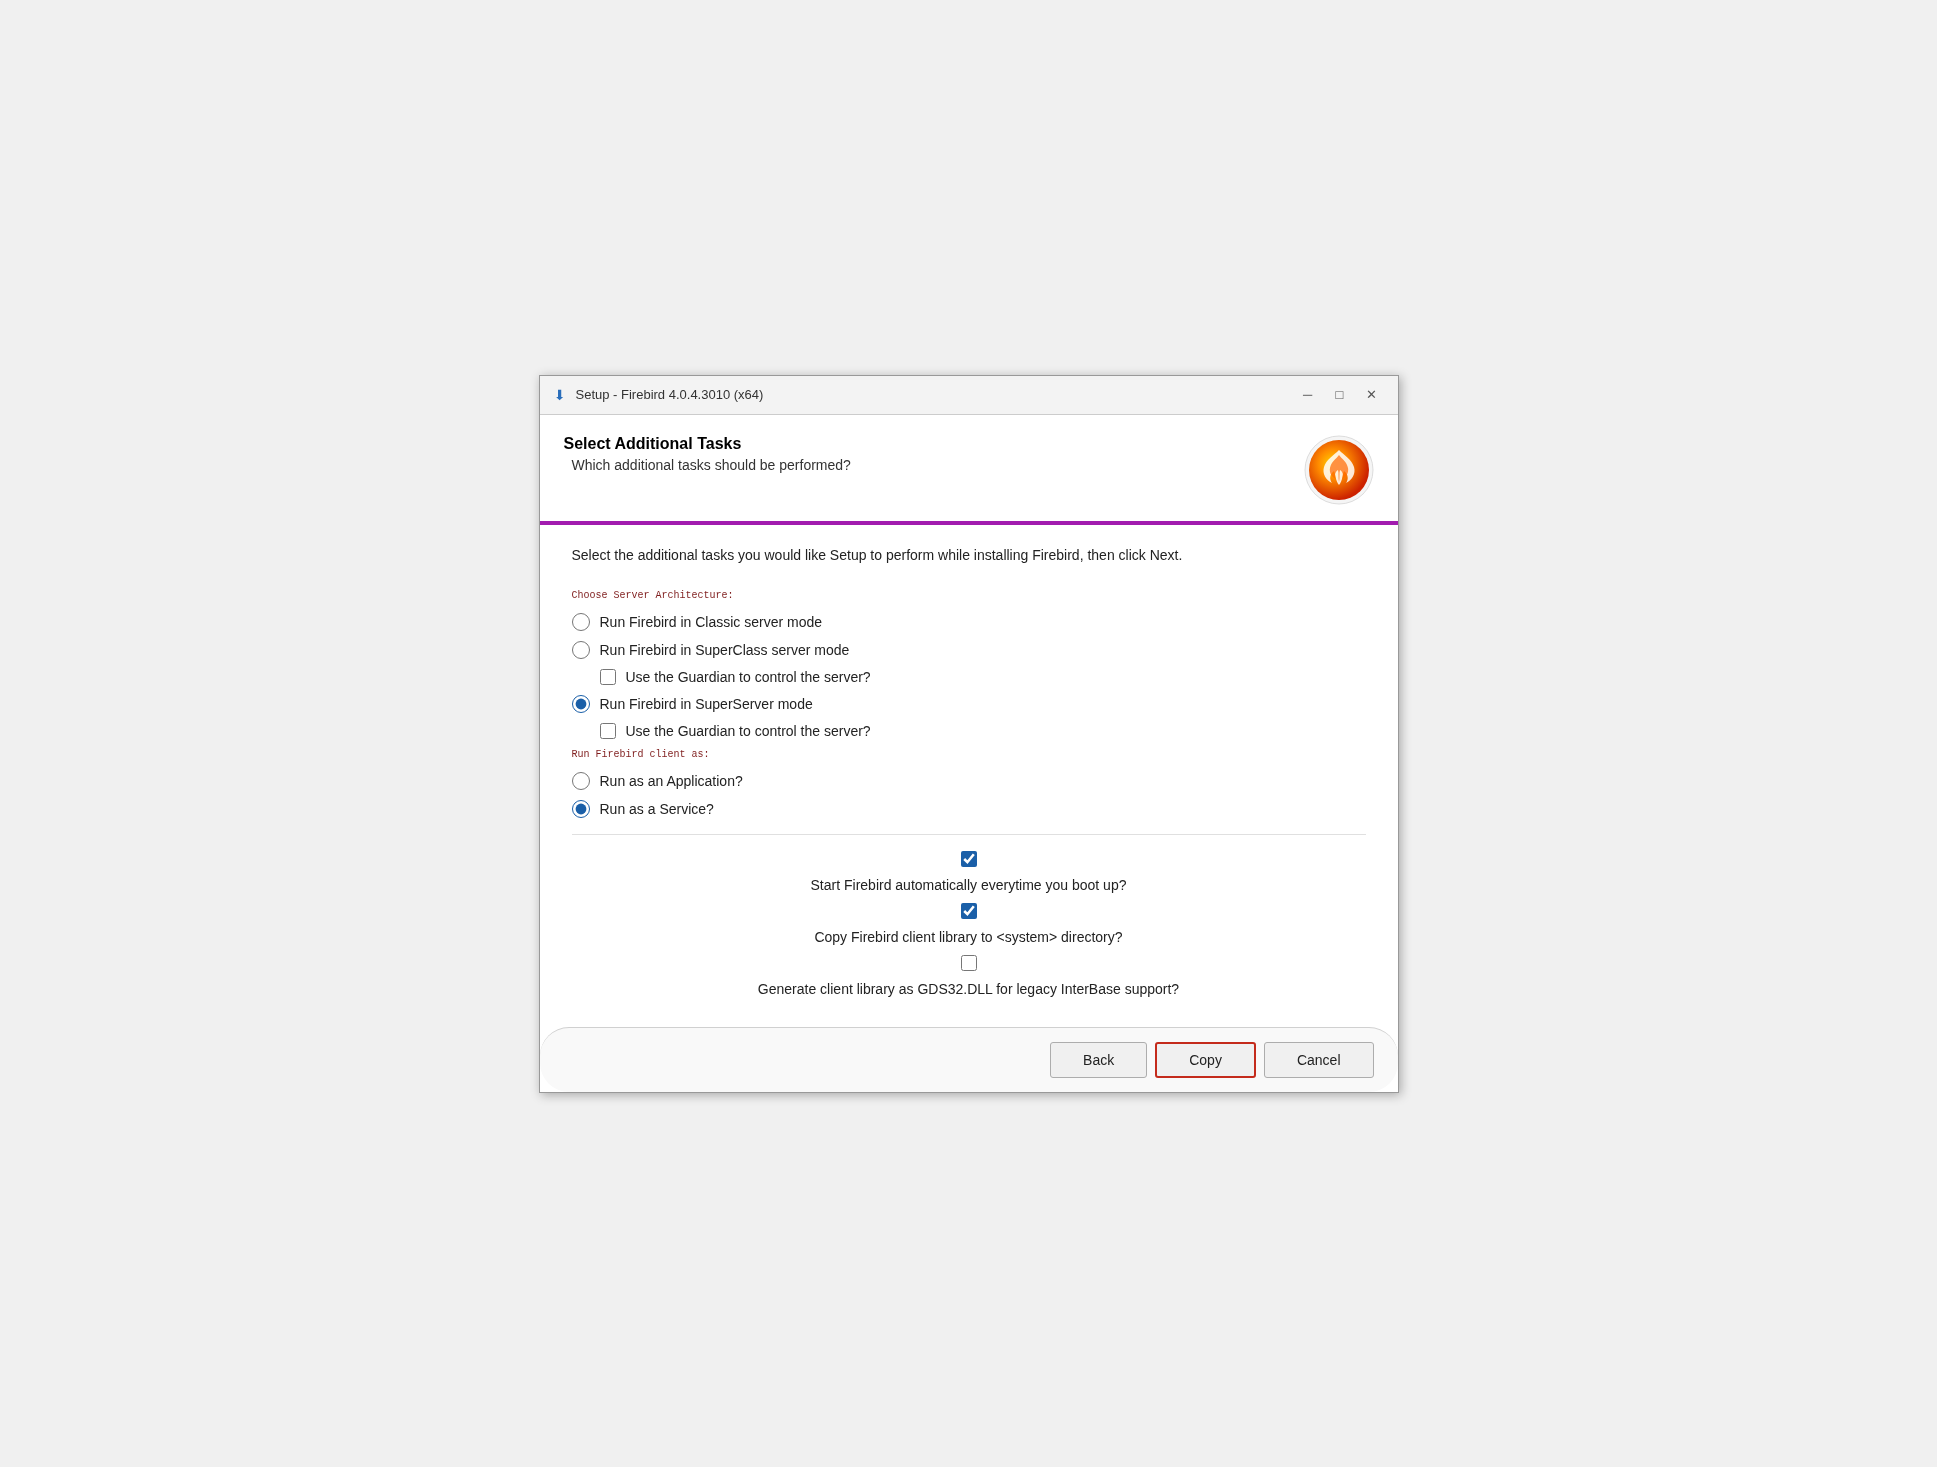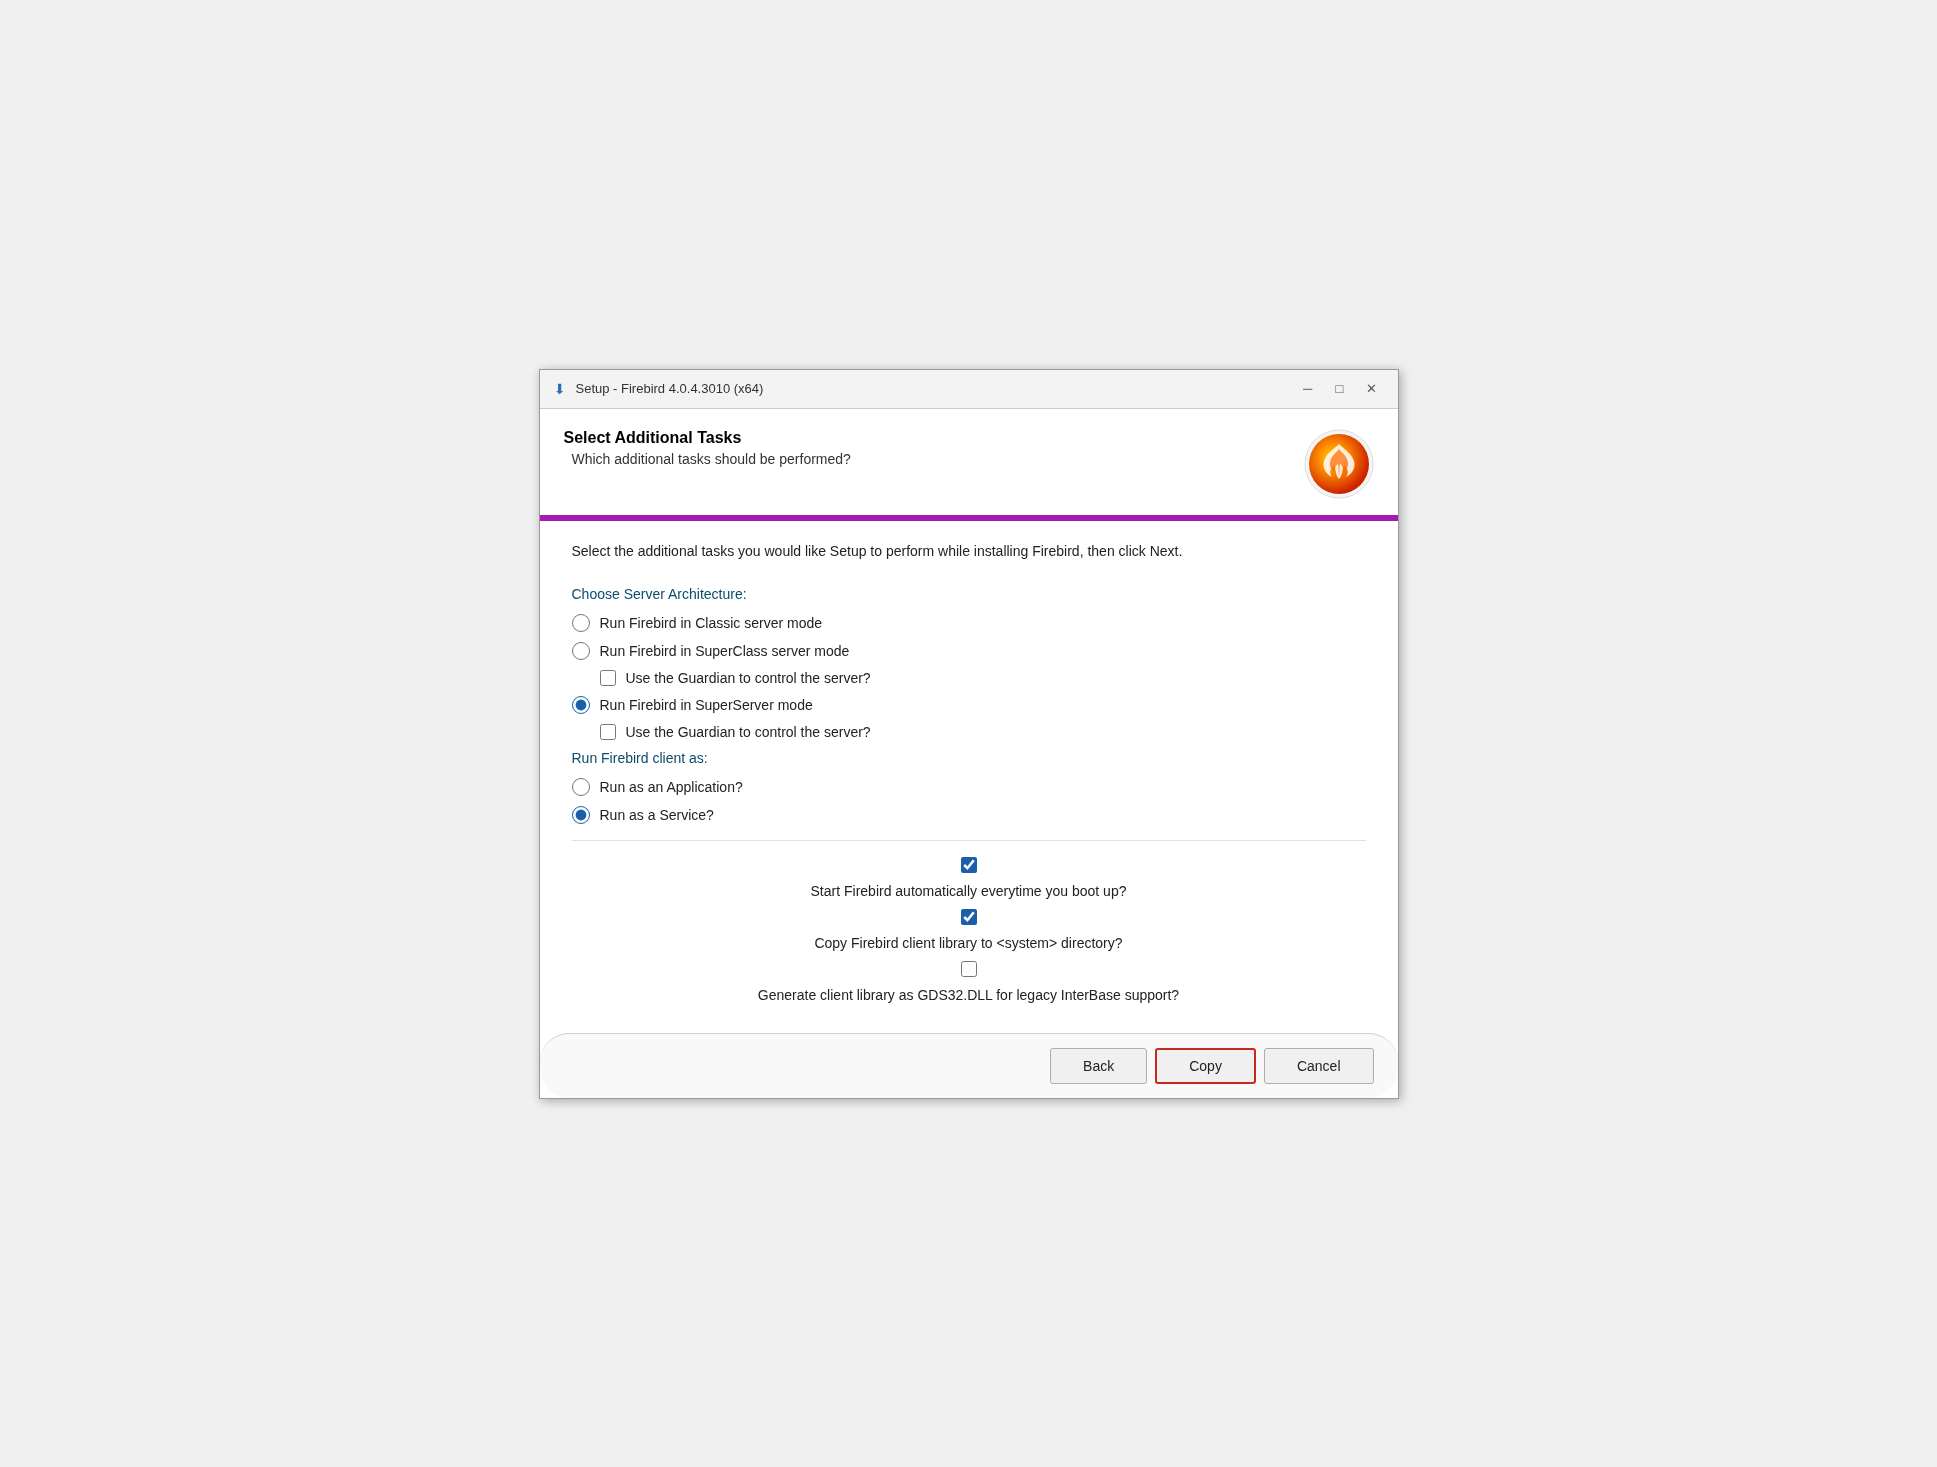--- a/index.html
+++ b/index.html
@@ -75,21 +75,21 @@
       flex-direction: column;
       flex: 1;
       padding: 0;
     }
 
     .header-section {
       padding: 20px 24px 16px 24px;
       display: flex;
       align-items: flex-start;
       justify-content: space-between;
-      border-bottom: 6px solid #a21caf;
+      border-bottom: 4px solid #a21caf;
     }
 
     .header-text-block {
       flex: 1;
     }
 
     .header-title {
       font-weight: bold;
       font-size: 16px;
       color: #000;
@@ -117,24 +117,25 @@
     }
 
     .description {
       font-size: 14px;
       color: #222;
       margin-bottom: 24px;
       line-height: 1.5;
     }
 
     .section-label {
-      font-size: 14px;
-      color: #0c4a6e;
+      font-size: 10px;
+      color: #7f1d1d;
       margin-bottom: 12px;
       font-weight: normal;
+      font-family: Liberation Mono, monospace;
     }
 
     .radio-option {
       display: flex;
       align-items: center;
       gap: 10px;
       margin-bottom: 10px;
       font-size: 14px;
       color: #222;
       cursor: pointer;

